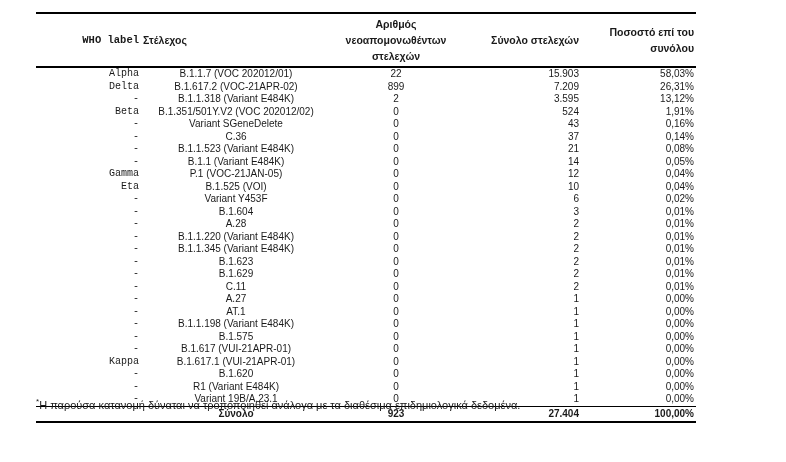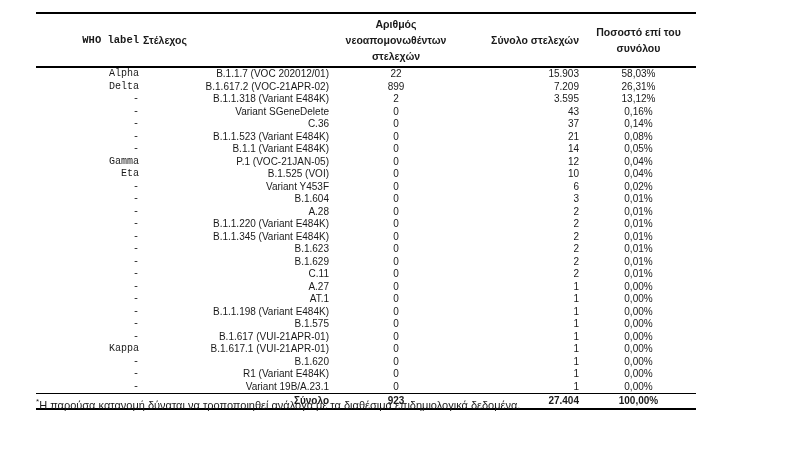--- a/index.html
+++ b/index.html
@@ -27,24 +27,24 @@
     border-bottom: 2px solid #000;
   }
   .variant-table td {
     font-size: 10px;
     line-height: 12.5px;
     padding: 0 2px;
     white-space: nowrap;
     overflow: hidden;
   }
   .c0 { width: 105px; text-align: right; font-family: Liberation Mono, monospace; }
-  .c1 { width: 190px; text-align: right; }
+  .c1 { width: 190px; text-align: center; }
   .c2 { width: 130px; text-align: center; }
   .c3 { width: 120px; text-align: right; }
-  .c4 { width: 115px; text-align: center; }
+  .c4 { width: 115px; text-align: right; }
   th.c1 { text-align: left; }
   .total-row td {
     font-weight: bold;
     border-top: 1px solid #000;
     border-bottom: 2.5px solid #000;
     line-height: 14px;
   }
   .footnotes {
     position: absolute;
     left: 36px; top: 398px;
@@ -84,20 +84,27 @@
         <td class="c2">899</td>
         <td class="c3">7.209</td>
         <td class="c4">26,31%</td>
       </tr>
       <tr>
         <td class="c0">-</td>
         <td class="c1">B.1.1.318 (Variant E484K)</td>
         <td class="c2">2</td>
         <td class="c3">3.595</td>
         <td class="c4">13,12%</td>
+      </tr>
+      <tr>
+        <td class="c0">Beta</td>
+        <td class="c1">B.1.351/501Y.V2 (VOC 202012/02)</td>
+        <td class="c2">0</td>
+        <td class="c3">524</td>
+        <td class="c4">1,91%</td>
       </tr>
       <tr>
         <td class="c0">-</td>
         <td class="c1">Variant SGeneDelete</td>
         <td class="c2">0</td>
         <td class="c3">43</td>
         <td class="c4">0,16%</td>
       </tr>
       <tr>
         <td class="c0">-</td>

